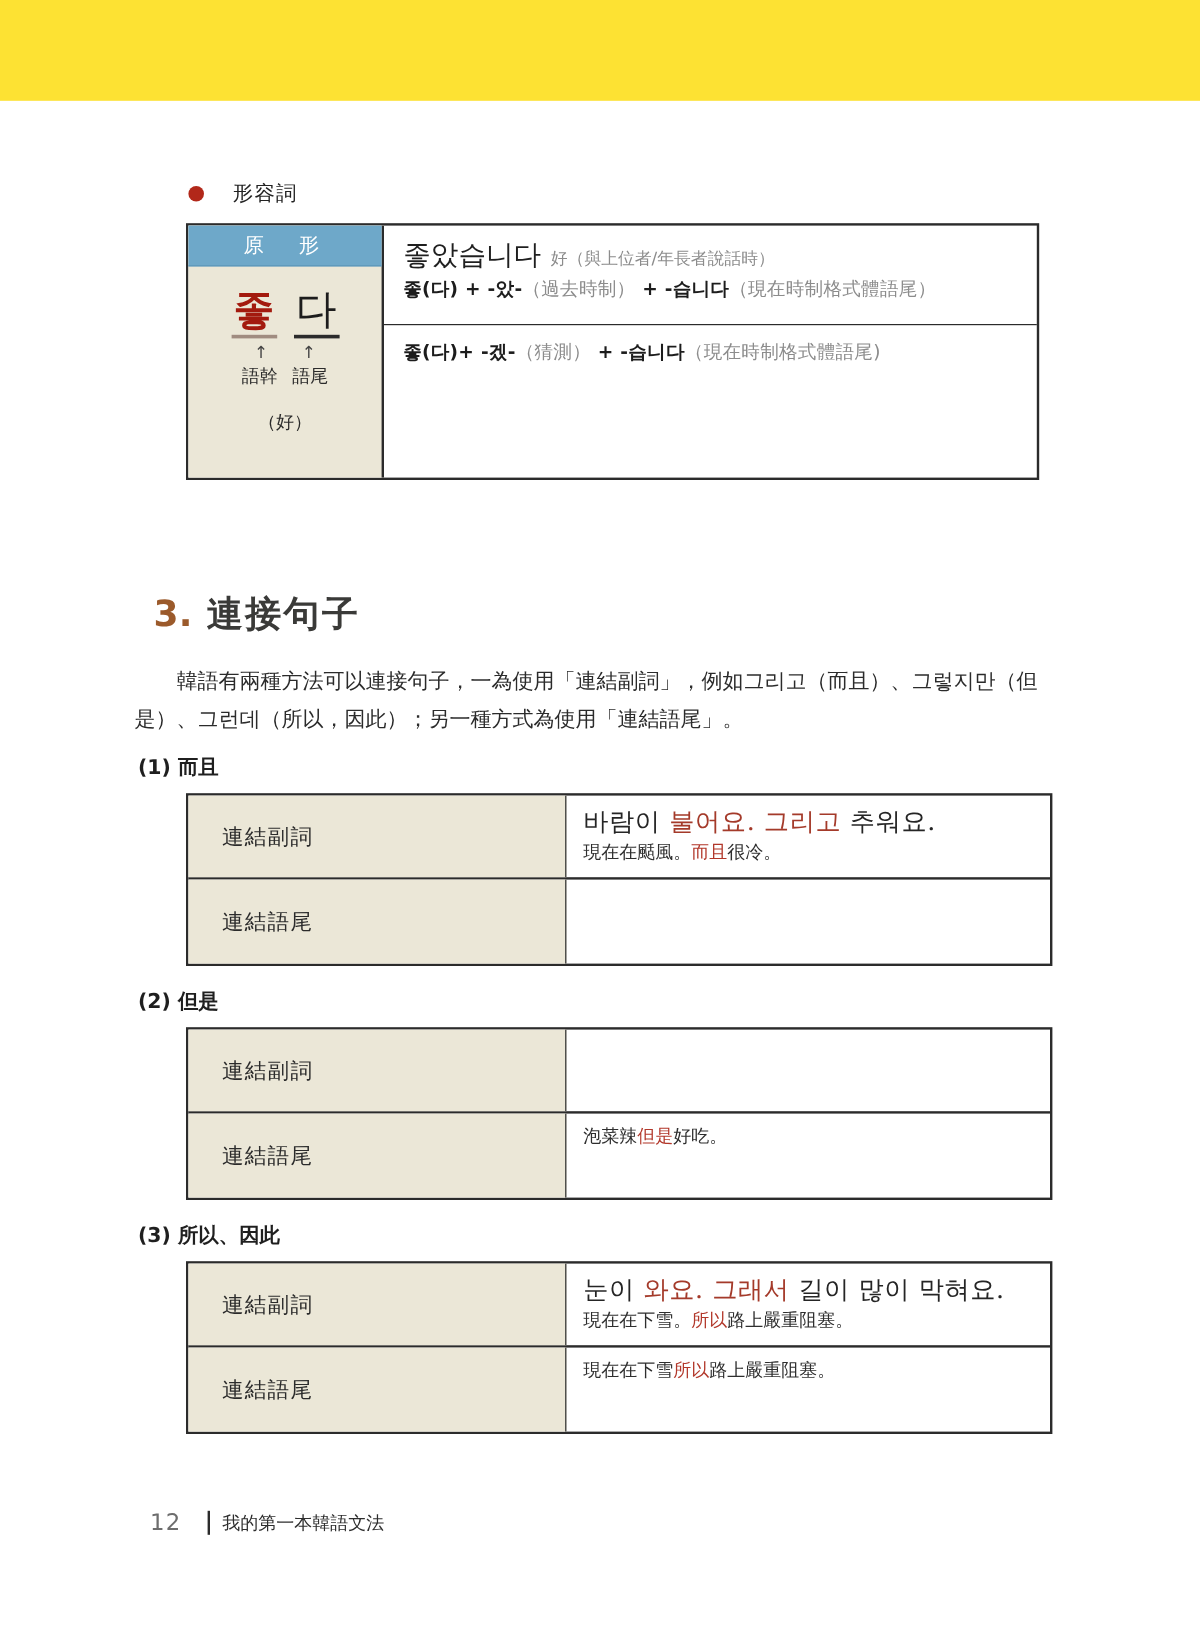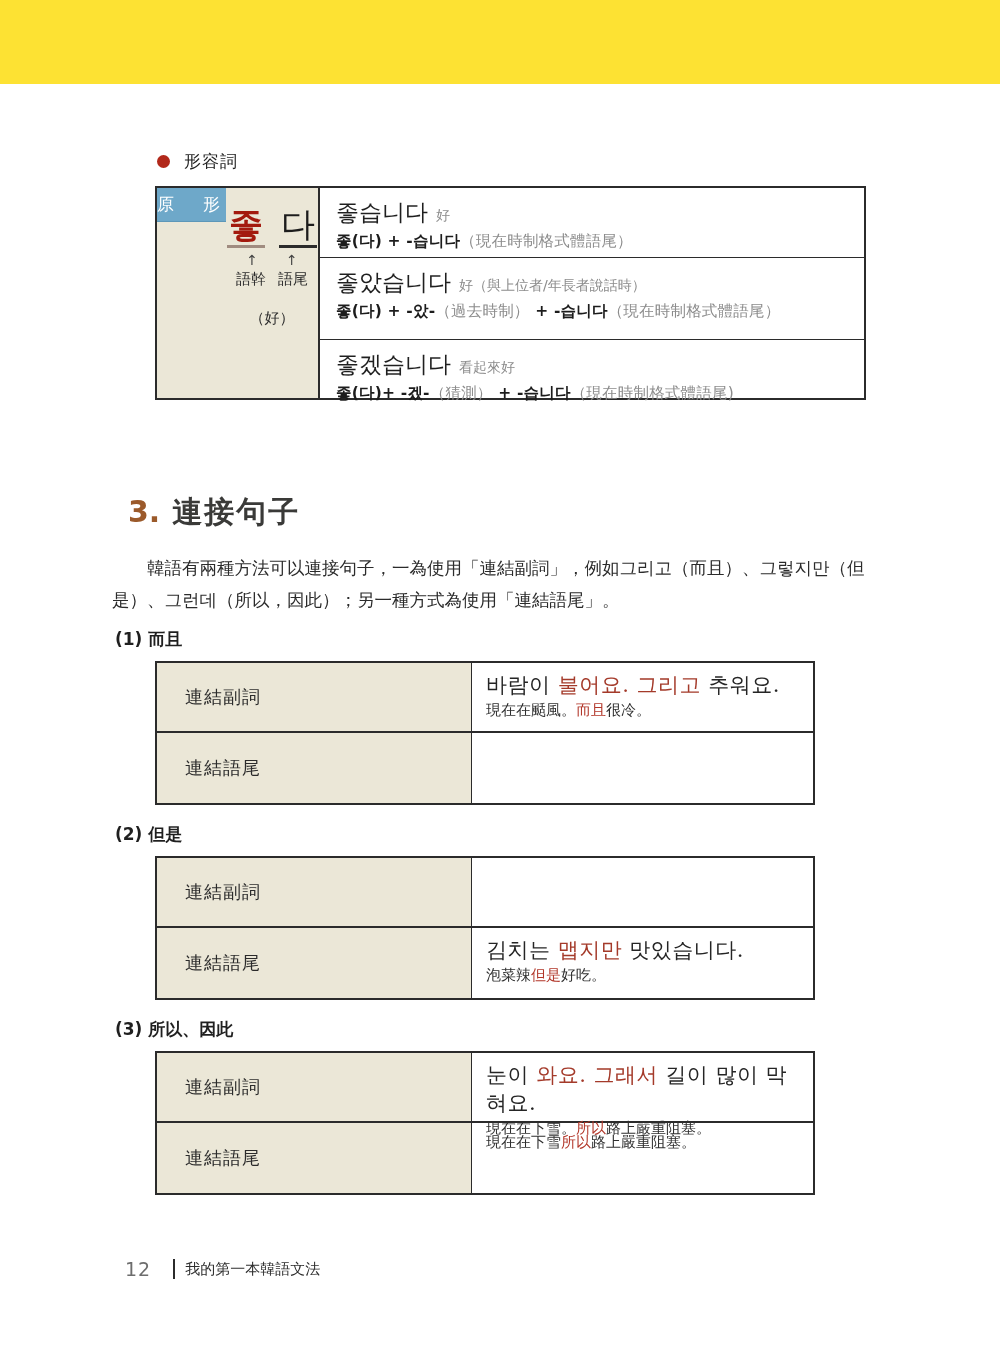--- a/index.html
+++ b/index.html
@@ -5,28 +5,28 @@
   * { margin:0; padding:0; box-sizing:border-box; }
   html,body { width:1000px; }
   body {
     width:1000px; height:1357px; position:relative; background:#ffffff;
     font-family:"DejaVu Sans","Liberation Sans",sans-serif; color:#2c2c2c;
     overflow:hidden;
   }
   .banner { position:absolute; left:0; top:0; width:1000px; height:84px; background:#fde233; }
 
   
-  .bullet-row { position:absolute; left:157px; top:150px; display:flex; align-items:center; gap:14px; }
+  .bullet-row { position:absolute; left:157px; top:150px; display:flex; align-items:center; gap:24px; }
   .bullet { width:13px; height:13px; border-radius:50%; background:#b2281a; display:inline-block; }
   .bullet-label { font-size:17px; color:#222; letter-spacing:1px; }
 
   
   .adj-table { position:absolute; left:155px; top:186px; width:711px; height:214px;
     border:2px solid #2b2b2b; display:flex; background:#fff; }
-  .adj-left { width:163px; border-right:2px solid #2b2b2b; display:flex; flex-direction:row; background:#ebe7d7; }
+  .adj-left { width:163px; border-right:2px solid #2b2b2b; display:flex; flex-direction:column; background:#ebe7d7; }
   .adj-header { height:34px; background:#6ea8c9; color:#ffffff; font-size:17px;
     display:flex; align-items:center; justify-content:center; letter-spacing:6px; border-bottom:1px solid #5d97b8; }
   .adj-left-body { flex:1; display:flex; flex-direction:column; align-items:center; padding-top:18px; }
   .word-display { display:flex; gap:14px; font-family:"DejaVu Serif",serif; }
   .word-display .ch { font-size:34px; line-height:1.1; padding:0 2px 2px 2px; }
   .stem { color:#a31a0e; font-weight:bold; border-bottom:3px solid #a08c80; }
   .ending { color:#1c1c1c; border-bottom:3px solid #2b2b2b; }
   .arrows { display:flex; gap:28px; margin-top:4px; color:#444; font-size:14px; }
   .stem-labels { display:flex; gap:12px; margin-top:2px; font-size:15px; color:#2b2b2b; }
   .adj-meaning { margin-top:20px; font-size:15px; color:#2b2b2b; }
@@ -42,21 +42,21 @@
   .formula .gray, .gloss-gray { color:#8c8c8c; font-weight:normal; }
 
   
   .sec3-heading { position:absolute; left:128px; top:492px; font-size:30px; font-weight:bold; color:#3a3a38; letter-spacing:2px; }
   .sec3-heading .num { color:#9b5a2b; margin-right:12px; letter-spacing:0; }
   .intro { position:absolute; left:112px; top:552px; width:766px; font-size:17.5px; line-height:1.85;
     color:#2b2b2b; text-indent:2em; font-family:"DejaVu Serif","Liberation Serif",serif; }
   .intro .kbold { font-weight:normal; font-family:"DejaVu Sans",sans-serif; }
 
   .sub-label { position:absolute; left:115px; font-size:17px; font-weight:bold; color:#1f1f1f; }
-  .conn-table { position:absolute; left:155px; width:660px; height:144px; border:2px solid #2b2b2b; background:#fff; }
+  .conn-table { position:absolute; left:155px; width:722px; height:144px; border:2px solid #2b2b2b; background:#fff; }
   .conn-row { display:flex; height:70px; border-bottom:2px solid #2b2b2b; }
   .conn-row:last-child { border-bottom:none; }
   .conn-left { width:315px; background:#ebe7d7; border-right:1.5px solid #2b2b2b;
     display:flex; align-items:center; padding-left:28px; font-size:18px; color:#2b2b2b; letter-spacing:1px; }
   .conn-right { flex:1; padding:8px 10px 0 14px; }
   .kline { font-family:"DejaVu Serif",serif; font-size:21px; color:#252525; letter-spacing:0.5px; }
   .kline .red { color:#a43a2a; }
   .cline { font-size:15px; color:#2e2e2e; margin-top:2px; }
   .cline .red { color:#b2372a; }
 
@@ -88,39 +88,28 @@
         <span>↑</span>
       </div>
       <div class="stem-labels">
         <span>語幹</span>
         <span>語尾</span>
       </div>
       <div class="adj-meaning">（好）</div>
     </div>
   </div>
   <div class="adj-right">
-    <div class="adj-row adj-row-1">
-      <div class="word-line">
-        <span class="kword">좋습니다</span>
-        <span class="gloss">好</span>
-      </div>
-      <div class="formula"><span>좋(다) + -습니다</span><span class="gray">（現在時制格式體語尾）</span></div>
-    </div>
     <div class="adj-row adj-row-2">
       <div class="word-line">
         <span class="kword">좋았습니다</span>
         <span class="gloss">好（與上位者/年長者說話時）</span>
       </div>
       <div class="formula"><span>좋(다) + -았-</span><span class="gray">（過去時制）</span><span> + -습니다</span><span class="gray">（現在時制格式體語尾）</span></div>
     </div>
     <div class="adj-row adj-row-3">
-      <div class="word-line">
-        <span class="kword">좋겠습니다</span>
-        <span class="gloss">看起來好</span>
-      </div>
       <div class="formula"><span>좋(다)+ -겠-</span><span class="gray">（猜測）</span><span> + -습니다</span><span class="gray">（現在時制格式體語尾)</span></div>
     </div>
   </div>
 </div>
 
 <div class="sec3-heading">
   <span class="num">3.</span><span>連接句子</span>
 </div>
 
 <p class="intro"><span>韓語有兩種方法可以連接句子，一為使用「連結副詞」，例如</span><span class="kbold">그리고</span><span>（而且）、</span><span class="kbold">그렇지만</span><span>（但是）、</span><span class="kbold">그런데</span><span>（所以，因此）；另一種方式為使用「連結語尾」。</span></p>
@@ -142,21 +131,20 @@
 </div>
 
 <div class="sub-label" style="top:823px;">(2) 但是</div>
 <div class="conn-table" style="top:856px;">
   <div class="conn-row">
     <div class="conn-left">連結副詞</div>
   </div>
   <div class="conn-row">
     <div class="conn-left">連結語尾</div>
     <div class="conn-right">
-      <div class="kline"><span>김치는 </span><span class="red">맵지만</span><span> 맛있습니다.</span></div>
       <div class="cline"><span>泡菜辣</span><span class="red">但是</span><span>好吃。</span></div>
     </div>
   </div>
 </div>
 
 <div class="sub-label" style="top:1018px;">(3) 所以、因此</div>
 <div class="conn-table" style="top:1051px;">
   <div class="conn-row">
     <div class="conn-left">連結副詞</div>
     <div class="conn-right">

